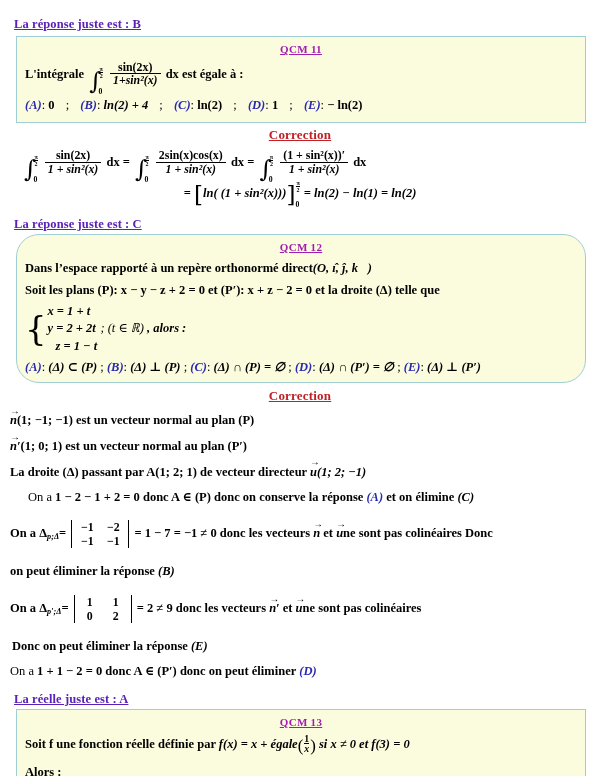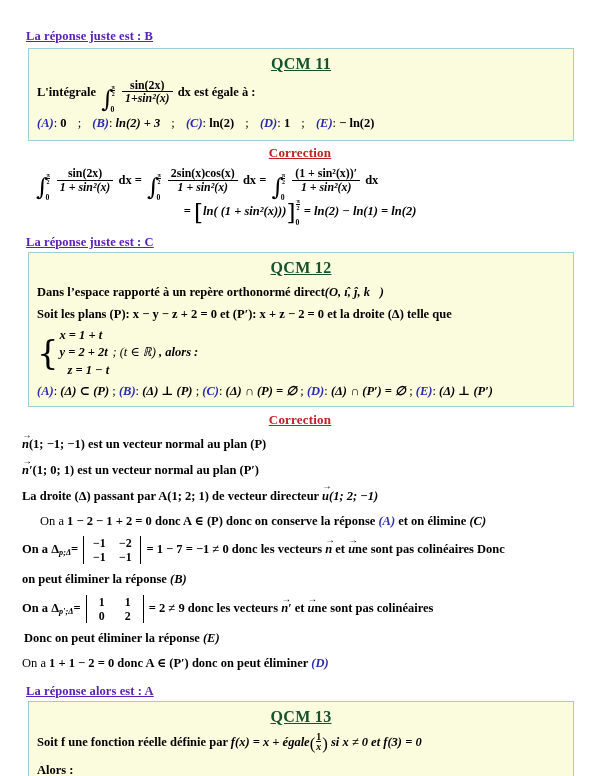--- a/index.html
+++ b/index.html
@@ -12,21 +12,21 @@
     height: 776px;
     overflow: hidden;
     font-family: "Liberation Serif", "DejaVu Serif", serif;
     color: #000000;
     position: relative;
   }
   .page {
     width: 600px;
     height: 776px;
     position: relative;
-    padding: 12px;
+    padding: 0;
     box-sizing: border-box;
   }
 
   
   .answer-line {
     color: #5b21b6;
     font-weight: bold;
     font-size: 12.5px;
     text-decoration: underline;
     display: inline-block;
@@ -39,23 +39,23 @@
   
   .qcm-box {
     margin: 0 14px 0 16px;
     border: 1.5px solid #9fcfd4;
     background: #fbfbdd;
     box-sizing: border-box;
     padding: 5px 8px 6px 8px;
   }
   .qcm-title {
     text-align: center;
-    color: #14532d;
+    color: #a21caf;
     font-weight: bold;
-    font-size: 16px;
+    font-size: 11px;
     text-decoration: underline;
     margin: 1px 0 6px 0;
     letter-spacing: 0.3px;
   }
   .qcm-line {
     font-size: 12.5px;
     font-weight: bold;
     margin: 4px 0 4px 0;
     line-height: 1.45;
     white-space: nowrap;
@@ -182,21 +182,21 @@
   .sysrows > div { white-space: nowrap; }
 
   
   .det {
     display: inline-block;
     vertical-align: middle;
     border-left: 1.4px solid #000;
     border-right: 1.4px solid #000;
     padding: 0 2px;
     line-height: 1.18;
-    margin: 0 2px;
+    margin: 8px 2px;
     font-size: 0.95em;
   }
   .det .r { display: block; white-space: nowrap; }
   .det .c {
     display: inline-block;
     width: 26px;
     text-align: center;
   }
 
   
@@ -248,21 +248,21 @@
         <span class="den bi">1+sin²(x)</span>
       </span>
       <span>dx est égale à :</span>
     </div>
 
     <div class="opt-line">
       <span class="optlbl">(A)</span><span>:</span>
       <span class="blk">0</span>
       <span class="sp"></span>;<span class="sp"></span>
       <span class="optlbl">(B)</span><span>:</span>
-      <span class="bi">ln(2) + 3</span>
+      <span class="bi">ln(2) + 4</span>
       <span class="sp"></span>;<span class="sp"></span>
       <span class="optlbl">(C)</span><span>:</span>
       <span class="blk">ln(2)</span>
       <span class="sp"></span>;<span class="sp"></span>
       <span class="optlbl">(D)</span><span>:</span>
       <span class="blk">1</span>
       <span class="sp"></span>;<span class="sp"></span>
       <span class="optlbl">(E)</span><span>:</span>
       <span class="blk">− ln(2)</span>
     </div>
@@ -304,21 +304,21 @@
     <span class="bracketed">
       <span class="bigbrk">[</span><span class="bi">ln( (1 + sin²(x)))</span><span class="bigbrk">]</span><span class="brklim"><span class="up"><span class="sfrac"><span class="num">π</span><span class="den">2</span></span></span><span class="lo">0</span></span>
     </span>
     <span class="bi">= ln(2) − ln(1) = ln(2)</span>
   </div>
 
   <div class="answer-wrap tight">
     <span class="answer-line">La réponse juste est : C</span>
   </div>
 
-  <div class="qcm-box" style="padding-bottom:4px;">
+  <div class="qcm-box" style="padding-bottom:4px;border-radius:23px;">
     <div class="qcm-title">QCM 12</div>
 
     <div class="qcm-line">
       <span>Dans l’espace rapporté à un repère orthonormé direct</span><span class="it">(O, ı̂, ĵ, k⃗)</span>
     </div>
 
     <div class="qcm-line">Soit les plans (P): x − y − z + 2 = 0  et (P′): x + z − 2 = 0  et la droite  (Δ) telle que</div>
 
     <div class="qcm-line" style="margin-top:2px;">
       <span class="syswrap">
@@ -405,21 +405,21 @@
     <span class="bi">(E)</span>
   </div>
 
   <div class="mathline thin" style="margin-left:10px;">
     <span>On a</span>
     <span class="b">1 + 1 − 2 = 0  donc A ∈ (P′) donc on peut éliminer</span>
     <span class="bi optlbl">(D)</span>
   </div>
 
   <div class="answer-wrap tight" style="padding-top:2px;">
-    <span class="answer-line">La réponse alors est : A</span>
+    <span class="answer-line">La réelle juste est : A</span>
   </div>
 
   <div class="qcm-box clip-bottom" style="border-bottom:none; padding-bottom:0;">
     <div class="qcm-title">QCM 13</div>
 
     <div class="qcm-line">
       <span>Soit f une fonction réelle définie par</span>
       <span class="bi">f(x) = x + égale</span><span class="paren-big">(</span><span class="sfrac"><span class="num">1</span><span class="den bi">x</span></span><span class="paren-big">)</span>
       <span class="bi">si x ≠ 0 et f(3) = 0</span>
     </div>

